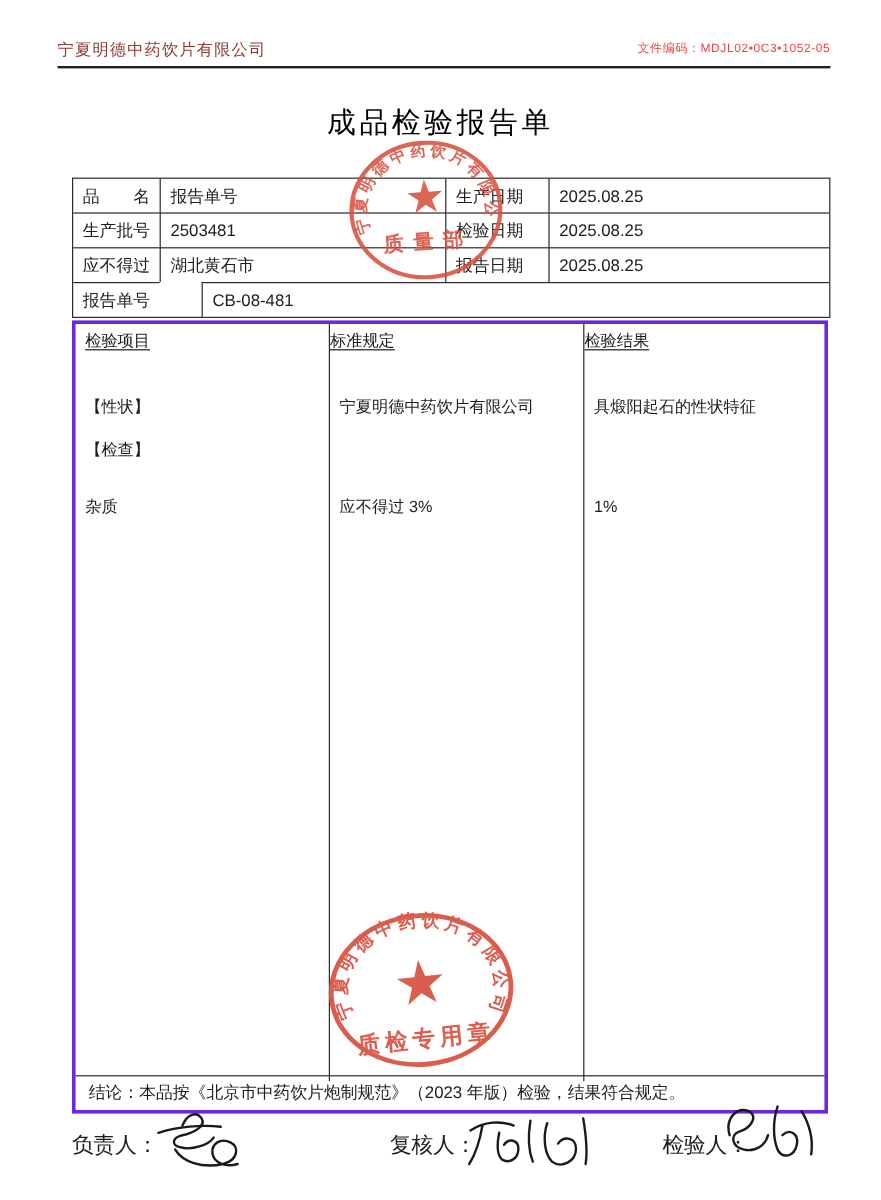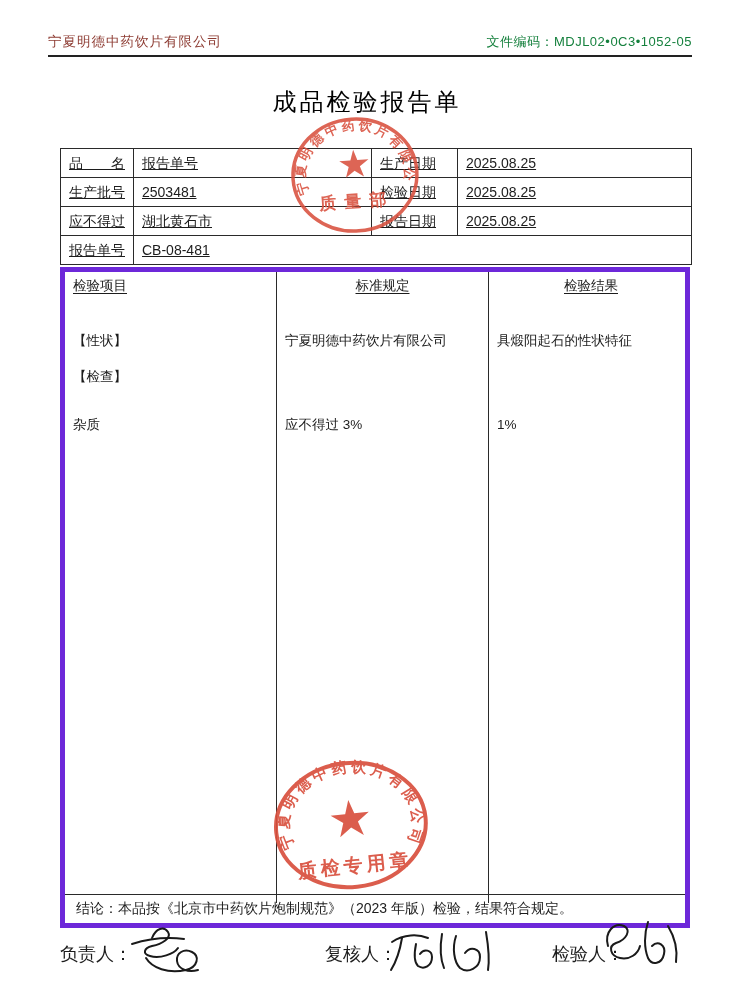--- a/index.html
+++ b/index.html
@@ -11,63 +11,63 @@
     color:#1c1c1c;
     overflow:hidden;
   }
   
   .hdr-left{
     position:absolute;left:48px;top:33px;
     font-size:13.5px;color:#8d3b32;letter-spacing:1px;
   }
   .hdr-right{
     position:absolute;right:42px;top:33px;
-    font-size:13px;color:#15803d;letter-spacing:.5px;
+    font-size:10px;color:#ef4444;letter-spacing:.5px;
   }
   .hdr-rule{
     position:absolute;left:48px;top:55px;width:644px;height:2px;
     background:#222;
   }
   
   .title{
     position:absolute;left:0;top:86px;width:100%;
     text-align:center;font-size:24px;font-weight:400;color:#000;
     letter-spacing:3px;
   }
   
   .info-table{
     position:absolute;left:60px;top:148px;width:630px;
     display:grid;grid-template-columns:72px 238px 86px 234px;
     border:1px solid #2a2a2a;font-size:14px;
   }
   .info-table .c{
     padding:5px 8px;line-height:18px;box-sizing:border-box;
     border-left:1px solid #2a2a2a;border-top:1px solid #2a2a2a;
-    white-space:nowrap;overflow:hidden;text-decoration:underline;
+    white-space:nowrap;overflow:hidden;
   }
   .info-table .nl{border-left:none;}
   .info-table .nt{border-top:none;}
-  .info-table .span3{grid-column:2 / 5;}
+  .info-table .span3{grid-column:2 / 5;margin-left:35px;}
   
   .detail-table{
     position:absolute;left:60px;top:267px;width:630px;height:661px;
-    border:5px solid #6d28d9;box-sizing:border-box;font-size:13.5px;
+    border:3px solid #6d28d9;box-sizing:border-box;font-size:13.5px;
   }
   .detail-cols{
     position:absolute;left:0;top:0;width:100%;height:631px;
     display:grid;grid-template-columns:212px 212px 204px;
   }
   .dcol{position:relative;height:631px;box-sizing:border-box;}
   .dcol.b{border-right:1px solid #2a2a2a;}
   .dhead{
     position:absolute;top:5px;width:100%;
     text-decoration:underline;text-underline-offset:3px;
   }
   .dhead.left{left:8px;width:auto;}
-  .dhead.center{left:0;text-align:center;}
+  .dhead.center{left:0;}
   .drow{position:absolute;left:8px;right:6px;line-height:18px;}
   .r1{top:60px;}
   .r2{top:96px;}
   .r3{top:124px;margin-top:20px;}
   .conclusion{
     position:absolute;left:0;bottom:0;width:100%;height:29px;
     border-top:1px solid #2a2a2a;box-sizing:border-box;
     line-height:27px;padding-left:11px;font-size:14px;
     white-space:nowrap;
   }

